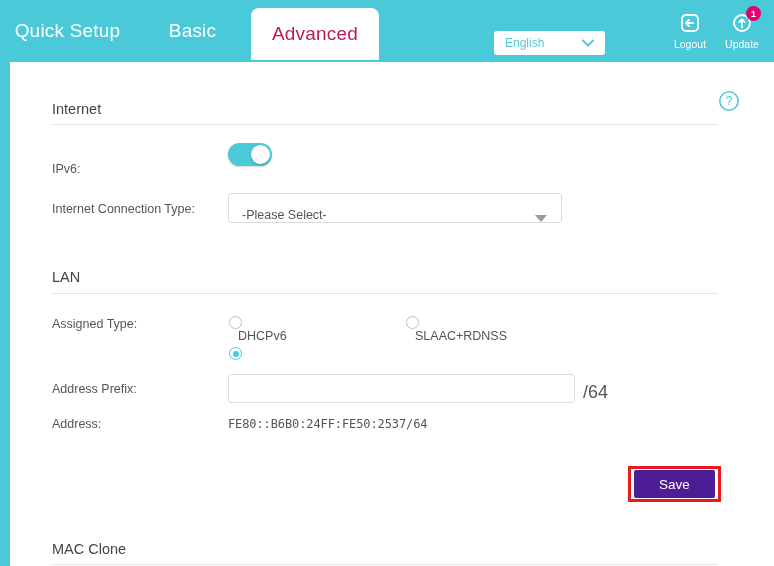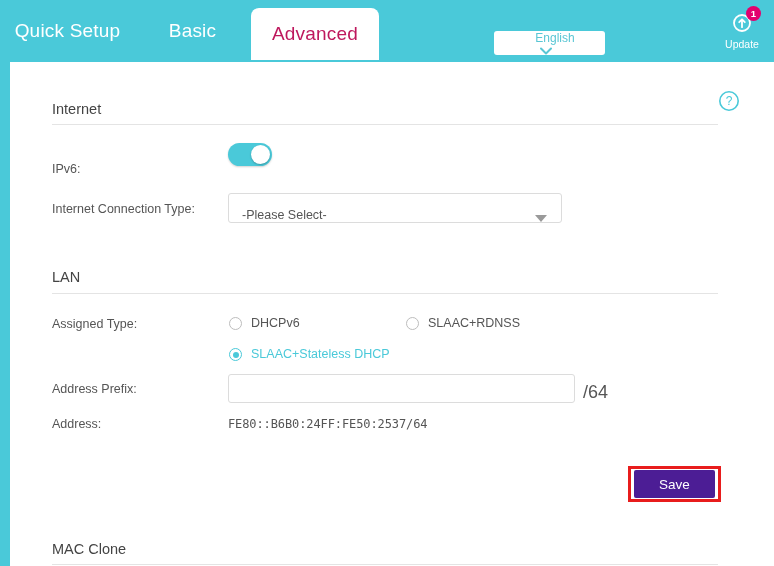--- a/index.html
+++ b/index.html
@@ -28,21 +28,21 @@
   .tab-basic{ left:150px; width:85px; }
   .tab-advanced{
     left:251px; width:128px; height:52px; top:8px;
     background:#ffffff; color:#be185d;
     border-radius:8px 8px 0 0;
   }
 
   .lang-select{
     position:absolute; left:494px; top:31px; width:111px; height:24px;
     background:#ffffff; border-radius:3px;
-    display:flex; align-items:center; cursor:pointer;flex-direction:column;
+    display:flex; align-items:center; cursor:pointer;
   }
   .lang-label{
     font-size:12px; color:#59c6d4; padding-left:11px; flex:1;
     white-space:nowrap;
   }
   .lang-chev{
     width:18px; margin-right:8px; display:flex; align-items:center; justify-content:center;
   }
 
   .hdr-icons{ position:absolute; right:6px; top:10px; display:flex; }
@@ -104,21 +104,21 @@
     border:1px solid #dcdcdc; border-radius:3px; background:#ffffff;
     display:flex; align-items:flex-end; cursor:pointer;
   }
   .select-text{ font-size:12.5px; color:#555555; padding-left:13px; flex:1; }
   .select-arrow{
     width:0;height:0;border-left:6px solid transparent;border-right:6px solid transparent;
     border-top:7px solid #9a9a9a; margin-right:14px;
   }
 
   
-  .radio-row{ position:absolute; display:flex; align-items:flex-end; cursor:pointer; }
+  .radio-row{ position:absolute; display:flex; align-items:flex-start; cursor:pointer;flex-direction:column; }
   .radio{
     width:13px; height:13px; border-radius:50%;
     border:1px solid #bdbdbd; background:#fff;
     display:flex; align-items:center; justify-content:center;
     flex:none;
   }
   .radio.on{ border-color:#4ac9d9; }
   .radio.on::after{
     content:""; width:6px; height:6px; border-radius:50%; background:#4ac9d9;
   }
@@ -173,20 +173,30 @@
     <span class="lang-label">English</span>
     <span class="lang-chev">
       <svg width="12" height="8" viewBox="0 0 12 8">
           <path d="M1 1.5 L6 6.5 L11 1.5" fill="none" stroke="#59c6d4" stroke-width="2" stroke-linecap="round" stroke-linejoin="round"></path>
         </svg>
     </span>
   </div>
 
   <div class="hdr-icons">
 
+    <div class="hdr-btn">
+      <span class="hdr-glyph">
+        <svg width="22" height="22" viewBox="0 0 22 22">
+          <rect x="3" y="3" width="16" height="16" rx="4" fill="none" stroke="#ffffff" stroke-width="1.8"></rect>
+          <path d="M14 11 H7.5" stroke="#ffffff" stroke-width="1.8" stroke-linecap="round"></path>
+          <path d="M10 7.8 L6.8 11 L10 14.2" fill="none" stroke="#ffffff" stroke-width="1.8" stroke-linecap="round" stroke-linejoin="round"></path>
+        </svg>
+      </span>
+      <span class="hdr-text">Logout</span>
+    </div>
 
 
     <div class="hdr-btn">
       <span class="badge">1</span>
       <span class="hdr-glyph">
         <svg width="22" height="22" viewBox="0 0 22 22">
           <circle cx="11" cy="11" r="8" fill="none" stroke="#ffffff" stroke-width="1.8"></circle>
           <path d="M11 15.2 V7.6" stroke="#ffffff" stroke-width="1.8" stroke-linecap="round"></path>
           <path d="M8.2 10.2 L11 7.4 L13.8 10.2" fill="none" stroke="#ffffff" stroke-width="1.8" stroke-linecap="round" stroke-linejoin="round"></path>
         </svg>
@@ -232,21 +242,20 @@
   <span class="radio-label">DHCPv6</span>
 </div>
 
 <div class="radio-row" style="left:406px; top:316px;">
   <span class="radio"></span>
   <span class="radio-label">SLAAC+RDNSS</span>
 </div>
 
 <div class="radio-row" style="left:229px; top:347px;">
   <span class="radio on"></span>
-  <span class="radio-label sel">SLAAC+Stateless DHCP</span>
 </div>
 
 <div class="field-label" style="left:52px; top:382px;">Address Prefix:</div>
 <input class="text-input" type="text" value="" style="">
 <div class="suffix">/64</div>
 
 <div class="field-label" style="left:52px; top:417px;">Address:</div>
 <div class="mono-value">FE80::B6B0:24FF:FE50:2537/64</div>
 
 <div class="save-highlight"></div>

